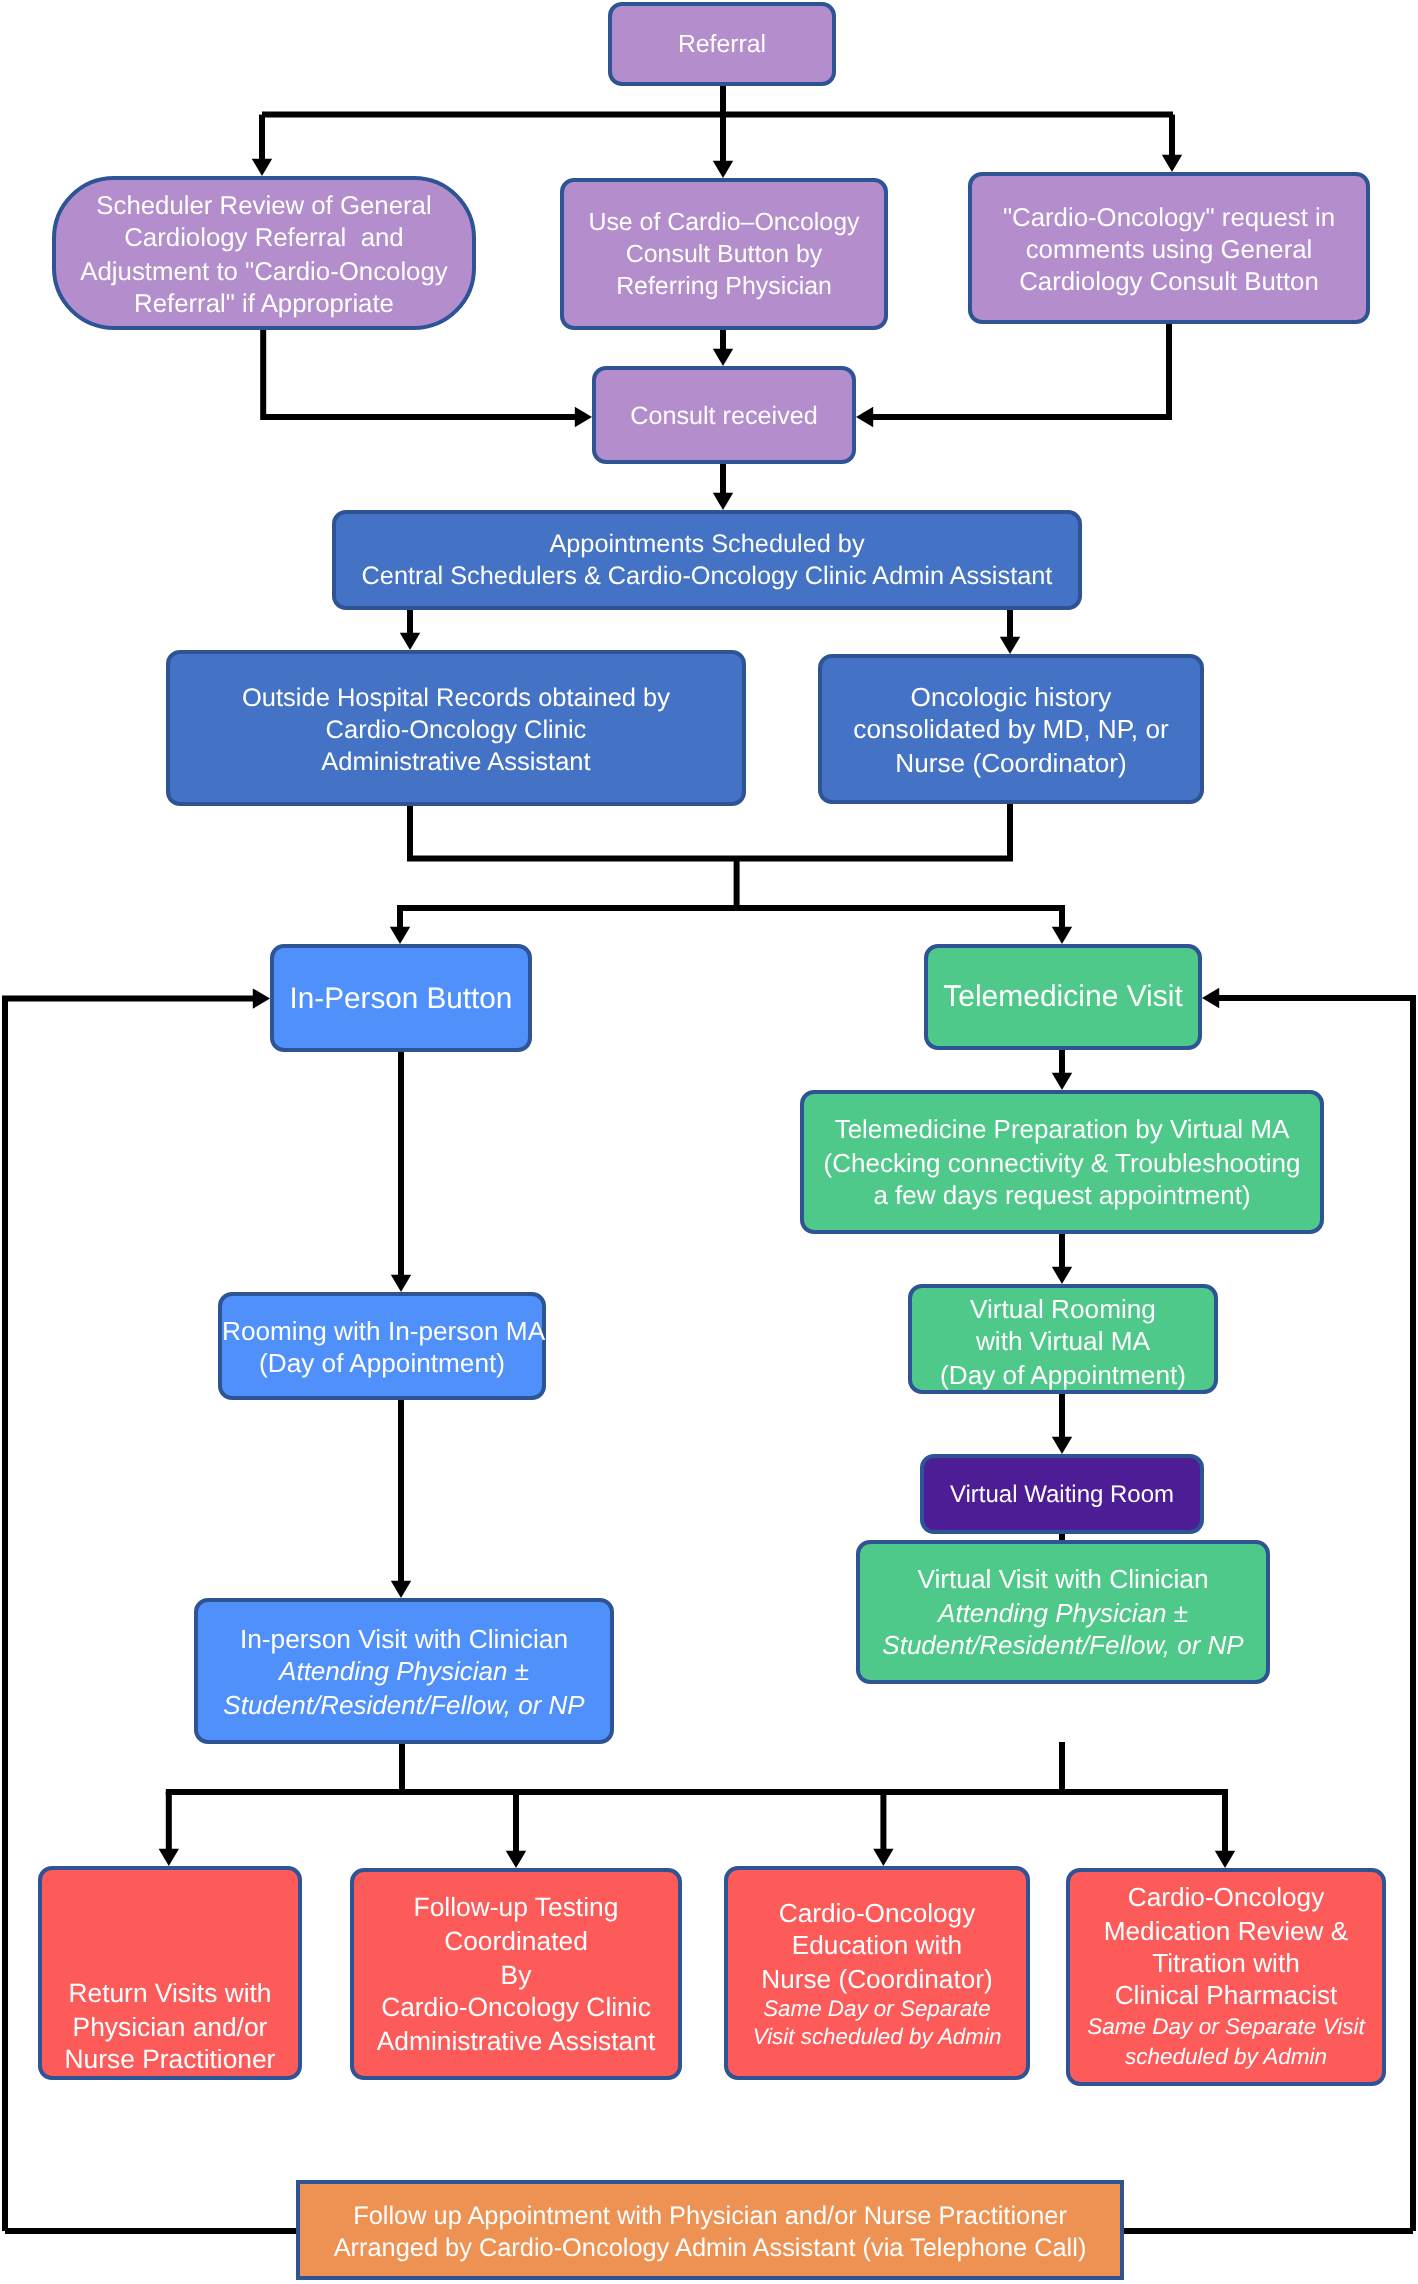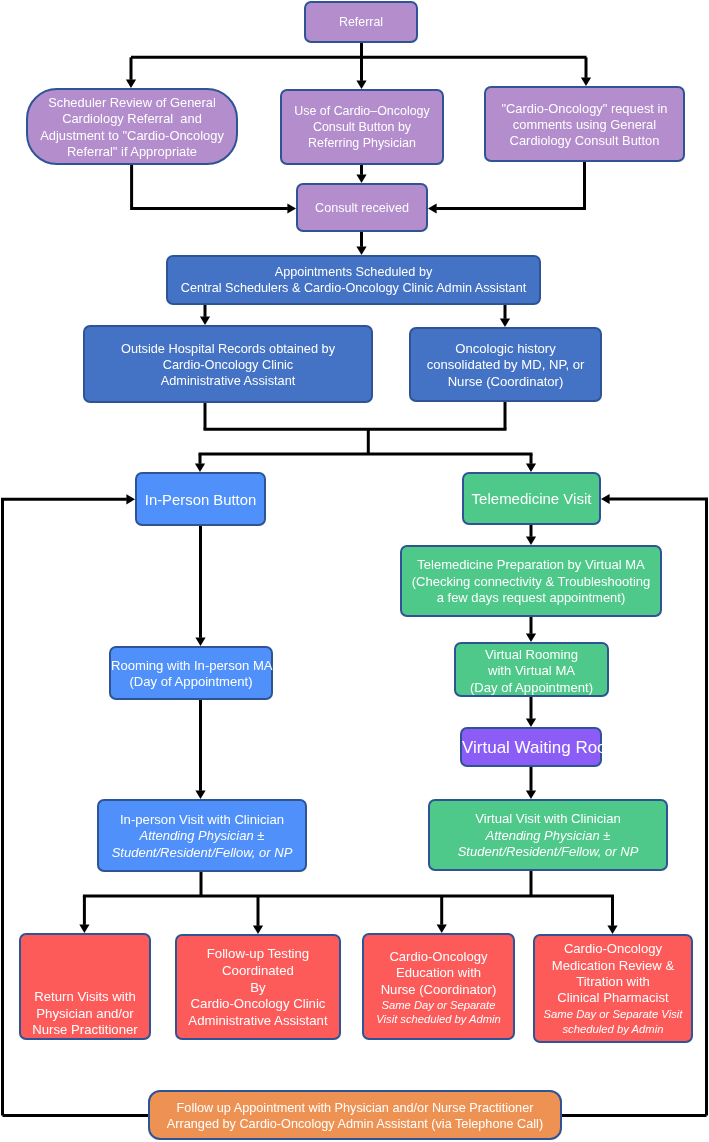--- a/index.html
+++ b/index.html
@@ -6,21 +6,21 @@
   html,body{margin:0;padding:0;background:#ffffff;}
   #canvas{position:relative;width:709px;height:1142px;background:#ffffff;overflow:hidden;
           font-family:"Liberation Sans", sans-serif;-webkit-font-smoothing:antialiased;}
   #wires{position:absolute;left:0;top:0;width:709px;height:1142px;z-index:1;}
   .node{position:absolute;box-sizing:border-box;border:2px solid #2e5496;
         display:flex;align-items:center;justify-content:center;text-align:center;
         color:#ffffff;border-radius:7px;z-index:2;font-size:12.5px;}
   .node .txt{width:100%;line-height:1.26;box-sizing:border-box;white-space:pre;position:relative;top:1px;}
   .node .sub{font-style:italic;display:block;}
   .node .ln{display:block;}
-  .sq{border-radius:12px;}
+  .sq{border-radius:0;}
 </style>
 </head>
 <body>
 
 <div id="canvas">
 <svg id="wires" viewBox="0 0 709 1142" xmlns="http://www.w3.org/2000/svg">
   <g fill="none" stroke="#000" stroke-width="3.0" stroke-linecap="butt" stroke-linejoin="miter">
     <path d="M361.5 43 V57.3"></path>
     <path d="M131 57.3 H586.5"></path>
     <path d="M131 57.3 V79.80"></path>
@@ -127,29 +127,29 @@
 </div>
 
 <div class="node" style="left:109px;top:646px;width:164px;height:54px;background:#4f90fa;font-size:13.1px;">
   <div class="txt"><div class="ln">Rooming with In-person MA</div><div class="ln">(Day of Appointment)</div></div>
 </div>
 
 <div class="node" style="left:454px;top:642px;width:155px;height:55px;background:#4ec98a;font-size:13.1px;align-items:flex-end;">
   <div class="txt"><div class="ln">Virtual Rooming</div><div class="ln">with Virtual MA</div><div class="ln">(Day of Appointment)</div></div>
 </div>
 
-<div class="node" style="left:460px;top:727px;width:142px;height:40px;background:#8b5cf6;font-size:17px;">
+<div class="node" style="left:460px;top:727px;width:142px;height:40px;background:#4c1d95;font-size:12px;">
   <div class="txt"><div class="ln">Virtual Waiting Room</div></div>
 </div>
 
 <div class="node" style="left:97px;top:799px;width:210px;height:73px;background:#4f90fa;font-size:13.15px;">
   <div class="txt"><div class="ln">In-person Visit with Clinician</div><div class="ln sub" style="font-size:13px;line-height:16.5px">Attending Physician ±</div><div class="ln sub" style="font-size:13px;line-height:16.5px">Student/Resident/Fellow, or NP</div></div>
 </div>
 
-<div class="node" style="left:428px;top:799px;width:240px;height:72px;background:#4ec98a;font-size:13.15px;">
+<div class="node" style="left:428px;top:770px;width:207px;height:72px;background:#4ec98a;font-size:13.15px;">
   <div class="txt"><div class="ln">Virtual Visit with Clinician</div><div class="ln sub" style="font-size:13px;line-height:16.5px">Attending Physician ±</div><div class="ln sub" style="font-size:13px;line-height:16.5px">Student/Resident/Fellow, or NP</div></div>
 </div>
 
 <div class="node" style="left:19px;top:933px;width:132px;height:107px;background:#fd5a5a;font-size:13.18px;align-items:flex-end;">
   <div class="txt"><div class="ln">Return Visits with</div><div class="ln">Physician and/or</div><div class="ln">Nurse Practitioner</div></div>
 </div>
 
 <div class="node" style="left:175px;top:934px;width:166px;height:106px;background:#fd5a5a;font-size:13.2px;">
   <div class="txt"><div class="ln">Follow-up Testing</div><div class="ln">Coordinated</div><div class="ln">By</div><div class="ln">Cardio-Oncology Clinic</div><div class="ln">Administrative Assistant</div></div>
 </div>

